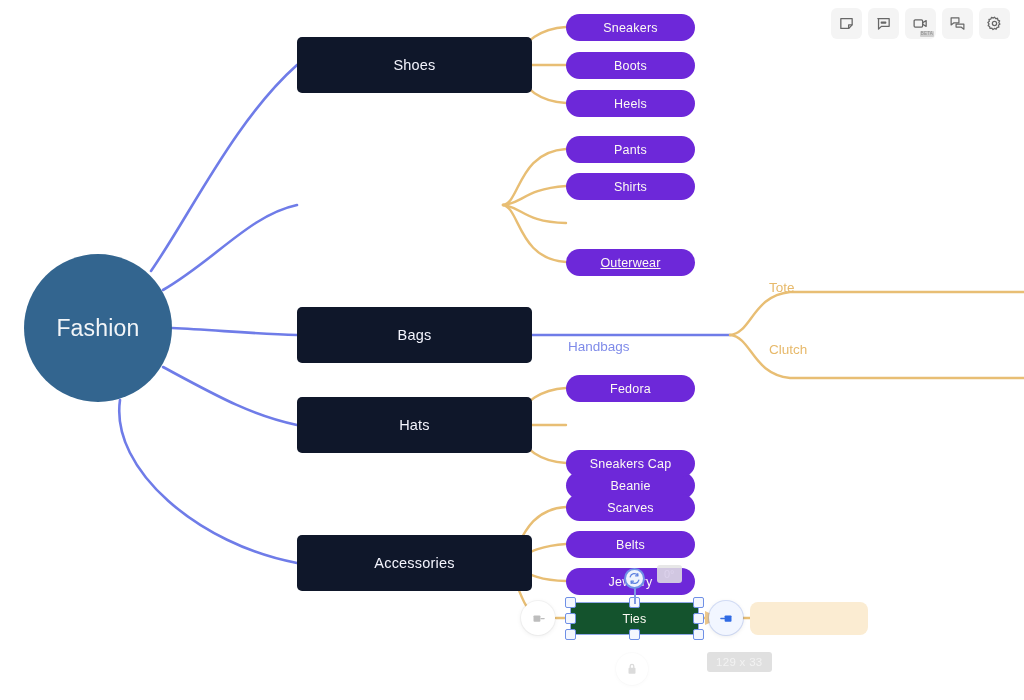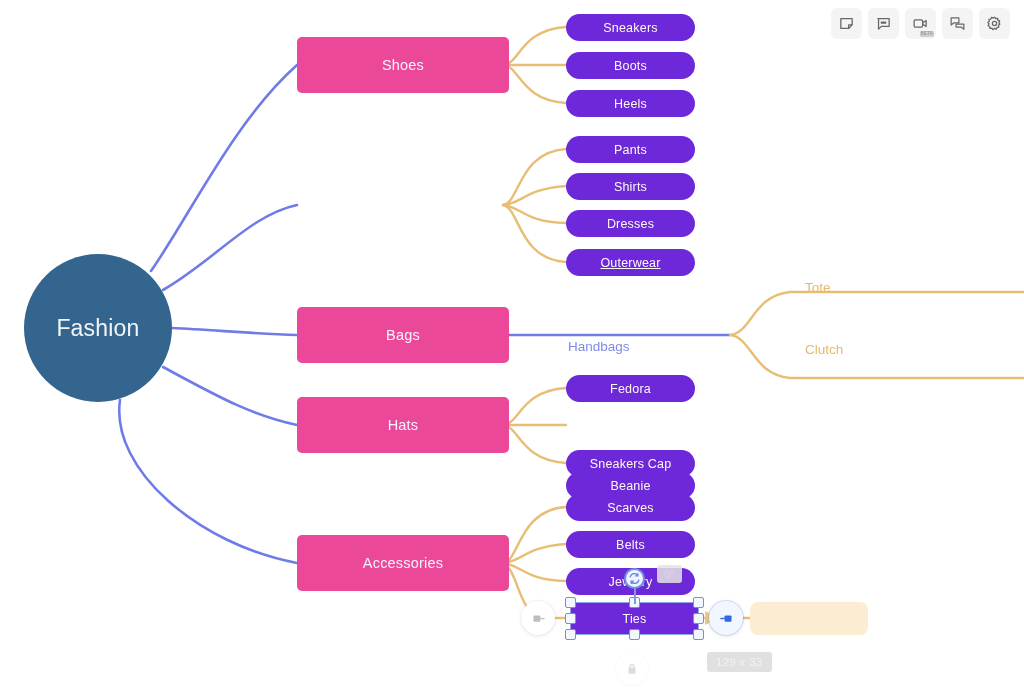--- a/index.html
+++ b/index.html
@@ -28,22 +28,22 @@
     background: #33658f;
     display: flex; align-items: center; justify-content: center;
     color: #f2f5f8;
     font-size: 23px;
     letter-spacing: .2px;
   }
 
   
   .branch-node {
     position: absolute;
-    width: 212px; height: 56px;
-    background: #ec4899;
+    width: 235px; height: 56px;
+    background: #0f172a;
     border-radius: 5px;
     display: flex; align-items: center; justify-content: center;
     color: #f3f4fd;
     font-size: 14.5px;
     letter-spacing: .2px;
   }
 
   
   .leaf-node {
     position: absolute;
@@ -52,38 +52,38 @@
     border-radius: 14px;
     display: flex; align-items: center; justify-content: center;
     color: #fdfaf4;
     font-size: 12.5px;
     letter-spacing: .2px;
     white-space: nowrap;
   }
   .leaf-node.selected-leaf {
     border-radius: 3px;
     height: 33px;
-    background: #6d28d9;
+    background: #14532d;
   }
   .leaf-node.ghost {
     background: #fbecd2;
     color: transparent;
     border-radius: 8px;
     height: 33px;
     width: 118px;
   }
 
   
   .edge-label {
     position: absolute;
     font-size: 13.5px;
     white-space: nowrap;
   }
   .edge-label.blue { color: #7f8be9; }
-  .edge-label.orange { color: #e7b96a; margin-left: 36px; }
+  .edge-label.orange { color: #e7b96a; }
 
   
   .sel-frame {
     position: absolute;
     border: 1.4px solid #8fa7e8;
     background: transparent;
   }
   .handle {
     position: absolute;
     width: 11px; height: 11px;
@@ -246,23 +246,20 @@
   <div class="leaf-node" style="left:566px; top:90px;">
     <span>Heels</span>
   </div>
 
   <div class="leaf-node" style="left:566px; top:136px;">
     <span>Pants</span>
   </div>
   <div class="leaf-node" style="left:566px; top:173px;">
     <span>Shirts</span>
   </div>
-  <div class="leaf-node" style="left:566px; top:210px;">
-    <span>Dresses</span>
-  </div>
   <div class="leaf-node" style="left:566px; top:249px;text-decoration:underline;">
     <span>Outerwear</span>
   </div>
 
   <div class="edge-label orange" style="left:769px; top:280px;">Tote</div>
   <div class="edge-label orange" style="left:769px; top:342px;">Clutch</div>
 
   <div class="leaf-node" style="left:566px; top:375px;">
     <span>Fedora</span>
   </div>

